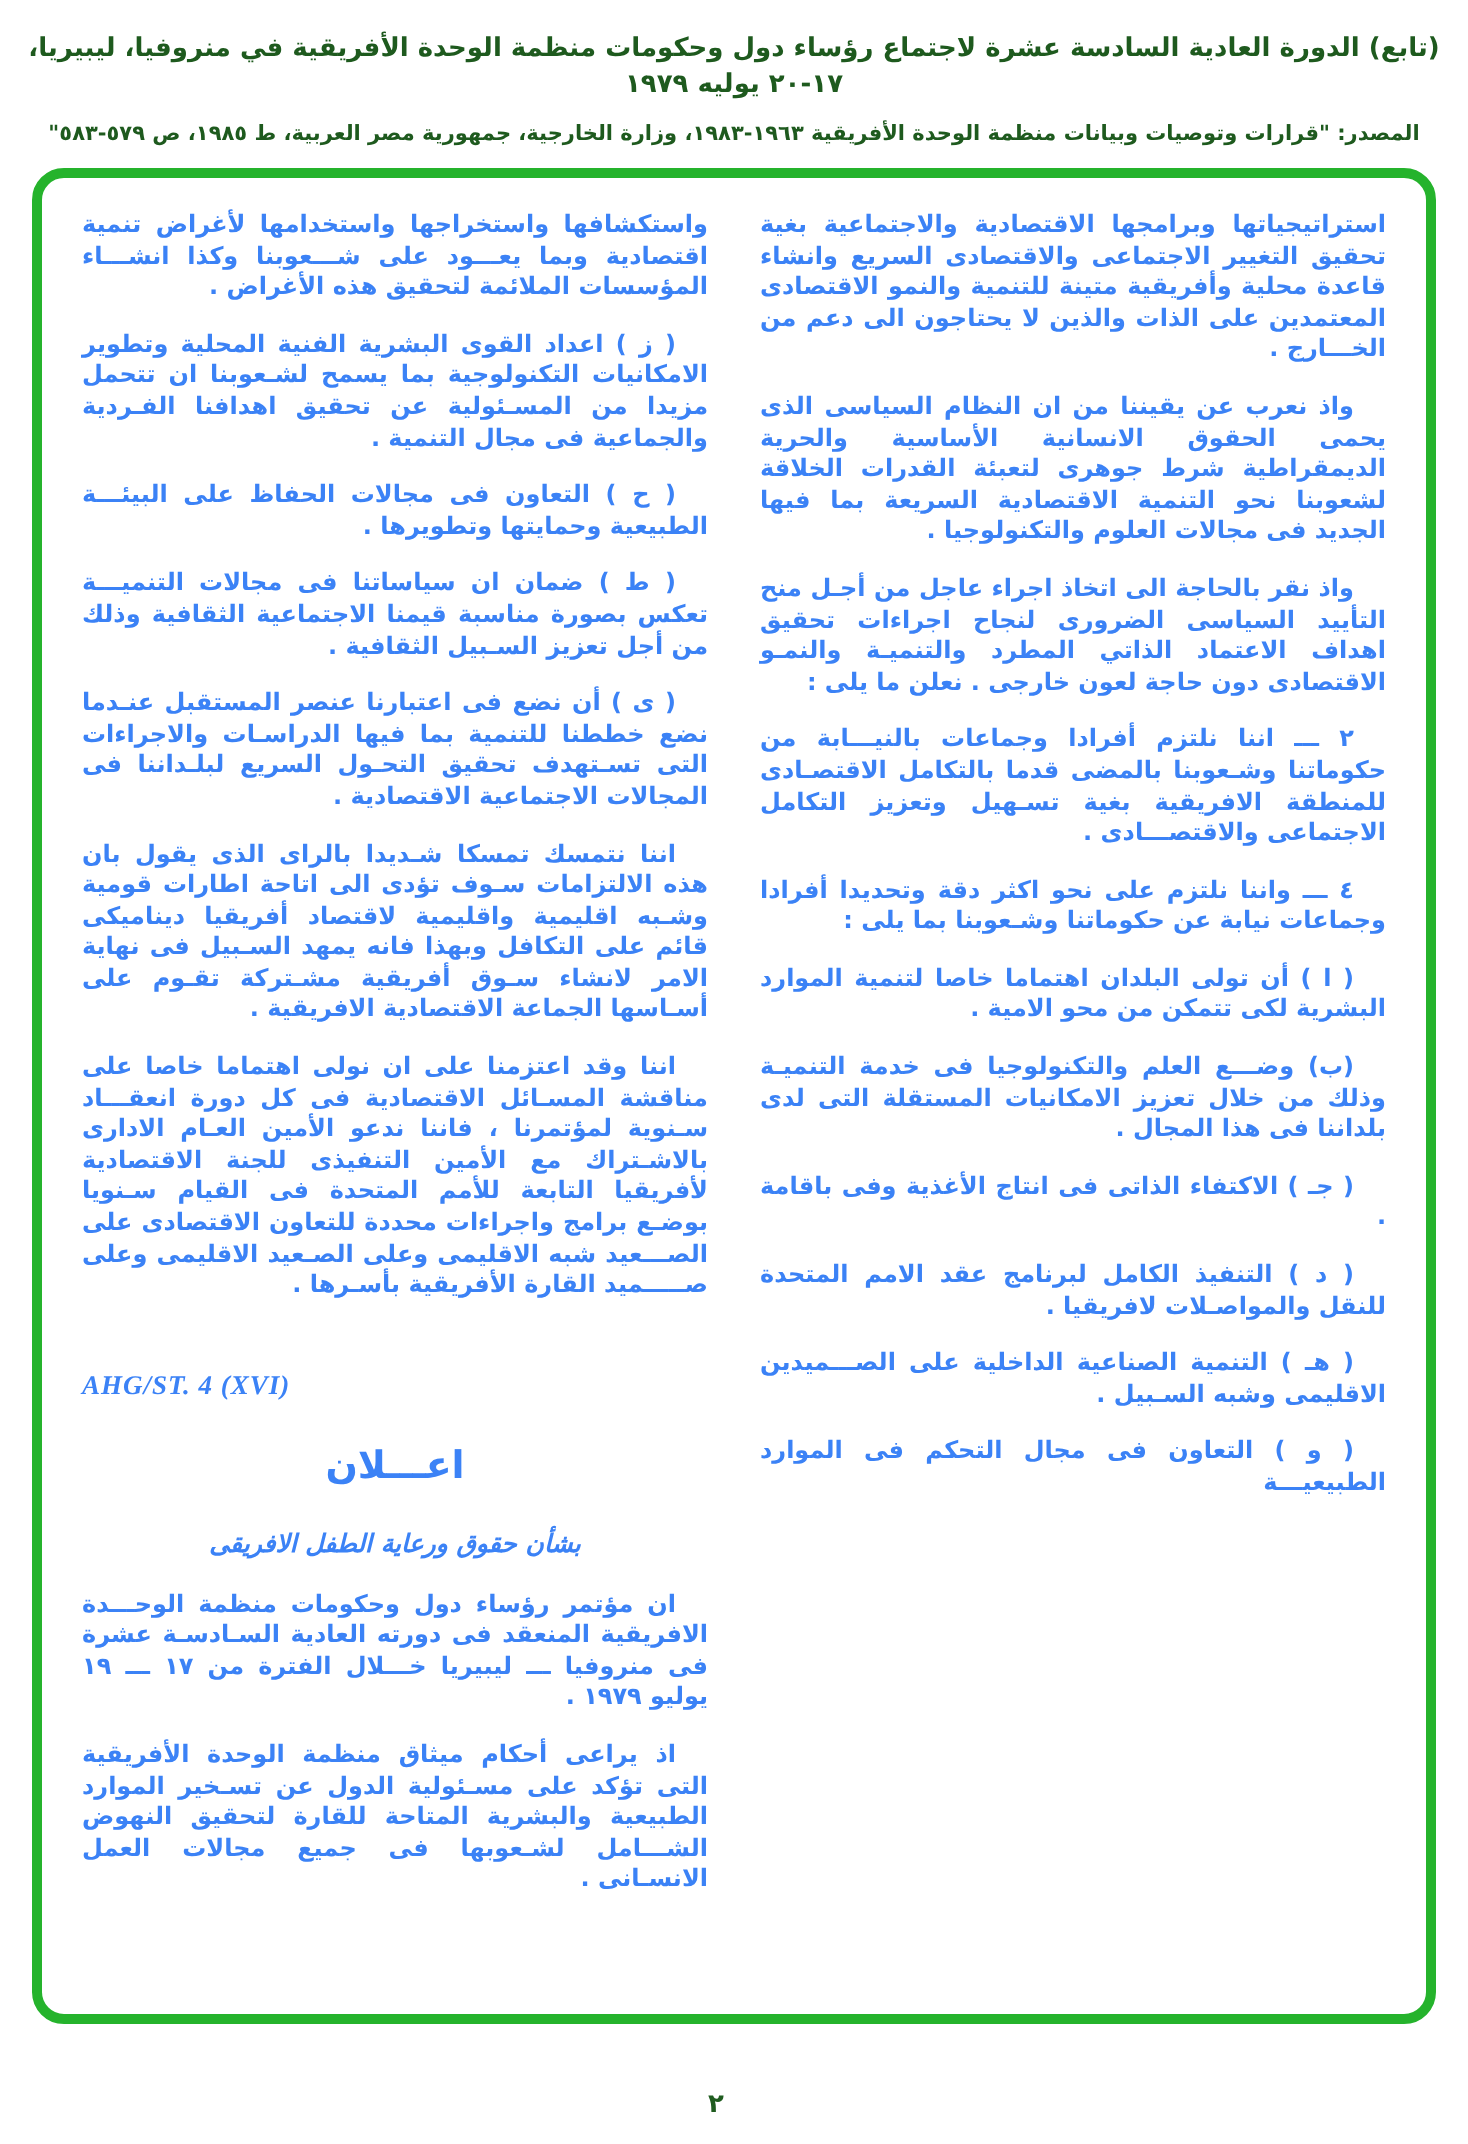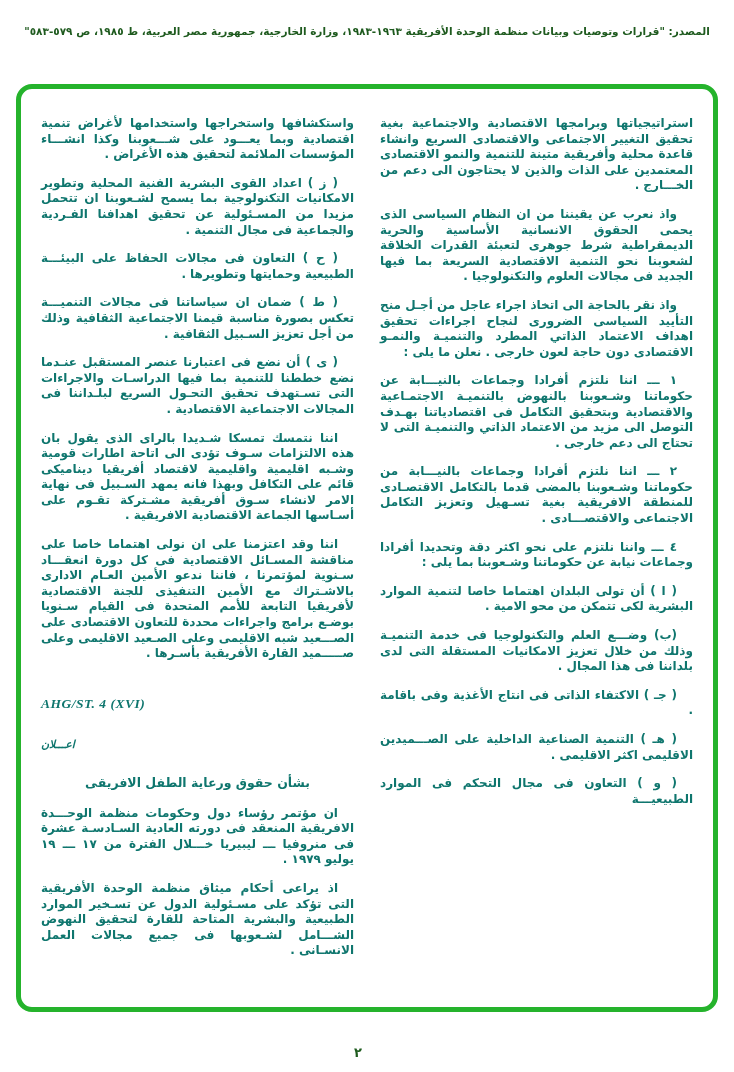--- a/index.html
+++ b/index.html
@@ -42,90 +42,90 @@
     border-radius: 16px;
     padding: 16px 20px 12px 20px;
     display: flex;
     gap: 26px;
     direction: rtl;
     background: #ffffff;
   }
   .col {
     flex: 1 1 0;
     min-width: 0;
-    color: #0f766e;
+    color: #3b82f6;
     font-size: 12px;
     font-weight: bold;
     line-height: 15.6px;
     text-align: justify;
     direction: rtl;
-    margin-top: 11px;
   }
   .col p {
     margin: 0 0 13px 0;
     text-indent: 16px;
   }
   .col p.cont { text-indent: 0; }
   .doc-ref {
     direction: ltr;
     text-align: left;
     font-family: "Liberation Serif", serif;
     font-size: 13.5px;
     font-weight: bold;
     letter-spacing: 0.5px;
     margin: 34px 0 0 0 !important;
     text-indent: 0 !important;
     font-style: italic;
   }
   .heading {
-    text-align: left;
-    font-size: 11px;
+    text-align: center;
+    font-size: 19px;
     margin: 26px 0 0 0 !important;
     text-indent: 0 !important;
-    font-style: italic;
   }
   .subheading {
     text-align: center;
     font-size: 12.5px;
     margin: 22px 0 15px 0 !important;
     text-indent: 0 !important;
+    font-style: italic;
   }
   .page-number {
     position: absolute;
     bottom: 12px;
     left: 0;
     right: 18px;
     text-align: center;
     color: #1f5c1f;
     font-size: 13px;
     font-weight: bold;
   }
 </style>
 </head>
 <body>
 
 <div class="page">
 
   <div class="header">
+    <div class="h-l1">(تابع) الدورة العادية السادسة عشرة لاجتماع رؤساء دول وحكومات منظمة الوحدة الأفريقية في منروفيا، ليبيريا، ١٧-٢٠ يوليه ١٩٧٩</div>
     <div class="h-l2">المصدر: "قرارات وتوصيات وبيانات منظمة الوحدة الأفريقية ١٩٦٣-١٩٨٣، وزارة الخارجية، جمهورية مصر العربية، ط ١٩٨٥، ص ٥٧٩-٥٨٣"</div>
   </div>
 
   <div class="box">
 
     <div class="col">
       <p class="cont">استراتيجياتها وبرامجها الاقتصادية والاجتماعية بغية تحقيق التغيير الاجتماعى والاقتصادى السريع وانشاء قاعدة محلية وأفريقية متينة للتنمية والنمو الاقتصادى المعتمدين على الذات والذين لا يحتاجون الى دعم من الخـــارج .</p>
       <p>واذ نعرب عن يقيننا من ان النظام السياسى الذى يحمى الحقوق الانسانية الأساسية والحرية الديمقراطية شرط جوهرى لتعبئة القدرات الخلاقة لشعوبنا نحو التنمية الاقتصادية السريعة بما فيها الجديد فى مجالات العلوم والتكنولوجيا .</p>
       <p>واذ نقر بالحاجة الى اتخاذ اجراء عاجل من أجـل منح التأييد السياسى الضرورى لنجاح اجراءات تحقيق اهداف الاعتماد الذاتي المطرد والتنميـة والنمـو الاقتصادى دون حاجة لعون خارجى . نعلن ما يلى :</p>
-      <p>١ ـــ اننا نلتزم أفرادا وجماعات بالنيـــابة عن حكوماتنا وشـعوبنا بالنهوض بالتنميـة الاجتمـاعية والاقتصادية وبتحقيق التكامل فى اقتصادياتنا بهـدف التوصل الى مزيد من الاعتماد الذاتي والتنميـة التى لا تحتاج الى دعم خارجى .</p>
       <p>٢ ـــ اننا نلتزم أفرادا وجماعات بالنيـــابة من حكوماتنا وشـعوبنا بالمضى قدما بالتكامل الاقتصـادى للمنطقة الافريقية بغية تسـهيل وتعزيز التكامل الاجتماعى والاقتصـــادى .</p>
       <p>٤ ـــ واننا نلتزم على نحو اكثر دقة وتحديدا أفرادا وجماعات نيابة عن حكوماتنا وشـعوبنا بما يلى :</p>
       <p>( ا ) أن تولى البلدان اهتماما خاصا لتنمية الموارد البشرية لكى تتمكن من محو الامية .</p>
       <p>(ب) وضـــع العلم والتكنولوجيا فى خدمة التنميـة وذلك من خلال تعزيز الامكانيات المستقلة التى لدى بلداننا فى هذا المجال .</p>
       <p>( جـ ) الاكتفاء الذاتى فى انتاج الأغذية وفى باقامة .</p>
-      <p>( هـ ) التنمية الصناعية الداخلية على الصـــميدين الاقليمى اكثر الاقليمى .</p>
+      <p>( د ) التنفيذ الكامل لبرنامج عقد الامم المتحدة للنقل والمواصـلات لافريقيا .</p>
+      <p>( هـ ) التنمية الصناعية الداخلية على الصـــميدين الاقليمى وشبه السـبيل .</p>
       <p>( و ) التعاون فى مجال التحكم فى الموارد الطبيعيـــة</p>
     </div>
 
     <div class="col">
       <p class="cont">واستكشافها واستخراجها واستخدامها لأغراض تنمية اقتصادية وبما يعـــود على شـــعوبنا وكذا انشـــاء المؤسسات الملائمة لتحقيق هذه الأغراض .</p>
       <p>( ز ) اعداد القوى البشرية الفنية المحلية وتطوير الامكانيات التكنولوجية بما يسمح لشـعوبنا ان تتحمل مزيدا من المسـئولية عن تحقيق اهدافنا الفـردية والجماعية فى مجال التنمية .</p>
       <p>( ح ) التعاون فى مجالات الحفاظ على البيئـــة الطبيعية وحمايتها وتطويرها .</p>
       <p>( ط ) ضمان ان سياساتنا فى مجالات التنميـــة تعكس بصورة مناسبة قيمنا الاجتماعية الثقافية وذلك من أجل تعزيز السـبيل الثقافية .</p>
       <p>( ى ) أن نضع فى اعتبارنا عنصر المستقبل عنـدما نضع خططنا للتنمية بما فيها الدراسـات والاجراءات التى تسـتهدف تحقيق التحـول السريع لبلـداننا فى المجالات الاجتماعية الاقتصادية .</p>
       <p>اننا نتمسك تمسكا شـديدا بالراى الذى يقول بان هذه الالتزامات سـوف تؤدى الى اتاحة اطارات قومية وشـبه اقليمية واقليمية لاقتصاد أفريقيا ديناميكى قائم على التكافل وبهذا فانه يمهد السـبيل فى نهاية الامر لانشاء سـوق أفريقية مشـتركة تقـوم على أسـاسها الجماعة الاقتصادية الافريقية .</p>

